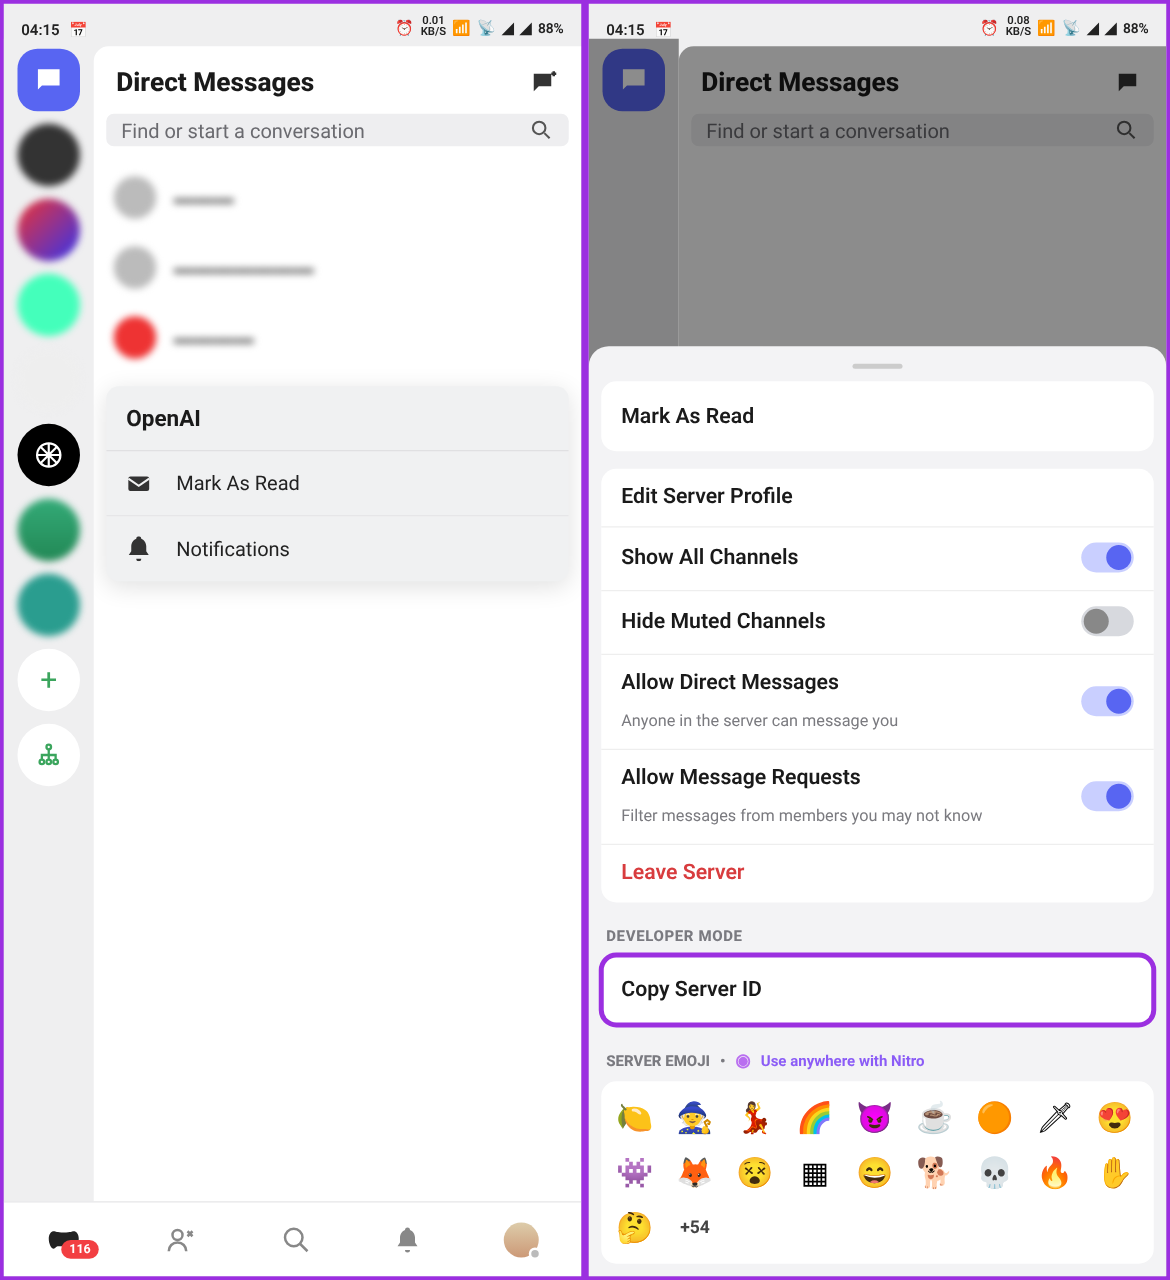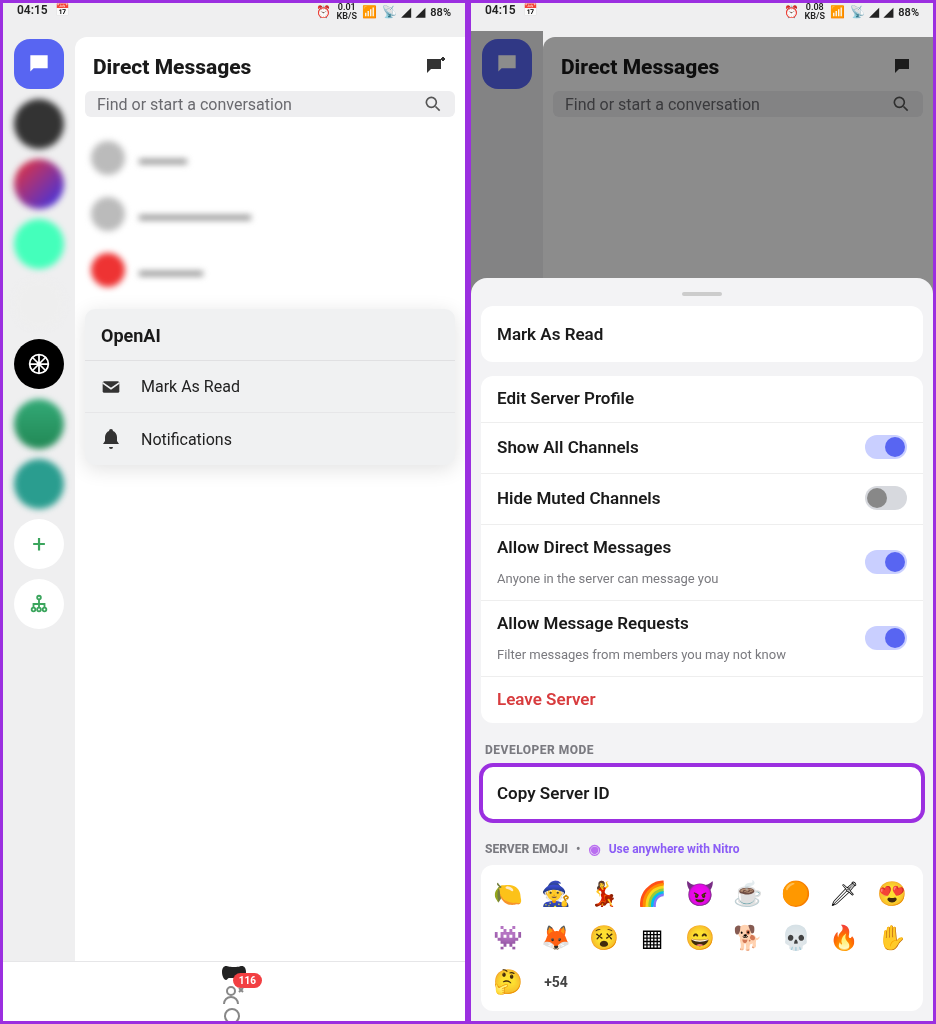--- a/index.html
+++ b/index.html
@@ -1,19 +1,19 @@
 <!DOCTYPE html>
 <html><head>
 <meta charset="utf-8">
 <style>
 * { box-sizing: border-box; margin: 0; padding: 0; }
 body { font-family: -apple-system, BlinkMacSystemFont, "Segoe UI", Roboto, Helvetica, Arial, sans-serif; background: #000; }
 .frame { display: flex; width: 936px; height: 1024px; }
 .phone { position: relative; width: 468px; height: 1024px; background: #efeff0; border: 3px solid #9b2fe0; overflow: hidden; }
-.statusbar { height: 28px; display: flex; justify-content: space-between; align-items: flex-start; padding: 0 14px; font-size: 12px; font-weight: 600; color: #222; }
+.statusbar { height: 28px; display: flex; justify-content: space-between; align-items: flex-end; padding: 0 14px; font-size: 12px; font-weight: 600; color: #222; }
 .statusbar .right { display: flex; align-items: center; gap: 5px; font-size: 11px; }
 .statusbar .kbs { font-size: 9px; line-height: 1; text-align: center; }
 .statusbar .small-ico { font-size: 12px; }
 
 
 .screen1 { display: flex; height: calc(100% - 28px - 60px); position: relative; }
 .serverbar { width: 72px; background: #efeff0; display: flex; flex-direction: column; align-items: center; padding-top: 8px; gap: 10px; }
 .serveritem { width: 50px; height: 50px; border-radius: 16px; display: flex; align-items: center; justify-content: center; }
 .dm-square { background: #5865f2; border-radius: 16px; color: #fff; }
 .circ { width: 50px; height: 50px; border-radius: 50%; background: #ccc; filter: blur(3px); }
@@ -31,21 +31,21 @@
 .dmavatar { width: 34px; height: 34px; border-radius: 50%; background: #bbb; filter: blur(3px); }
 .dmname { color: #888; filter: blur(3px); font-size: 16px; }
 
 .context-menu { margin: 8px 10px; background: #f0f1f2; border-radius: 10px; box-shadow: 0 4px 20px rgba(0,0,0,0.12); overflow: hidden; }
 .ctx-title { padding: 16px 16px 14px 16px; font-size: 18px; font-weight: 700; color: #1a1a1a; border-bottom: 1px solid #e0e0e2; }
 .ctx-item { display: flex; align-items: center; gap: 20px; padding: 16px 16px; font-size: 16px; color: #222; border-bottom: 1px solid #e6e6e8; }
 .ctx-item:last-child { border-bottom: none; }
 .ctx-item .ico { width: 20px; display: flex; justify-content: center; color: #444; }
 .hl { outline: 4px solid #9b2fe0; outline-offset: -2px; }
 
-.bottomnav { position: absolute; bottom: 0; left: 0; right: 0; height: 60px; background: #fff; display: flex; align-items: center; justify-content: space-around; border-top: 1px solid #e6e6e8; flex-direction: column; }
+.bottomnav { position: absolute; bottom: 0; left: 0; right: 0; height: 60px; background: #fff; display: flex; align-items: center; justify-content: space-around; border-top: 1px solid #e6e6e8; }
 .navitem { position: relative; color: #333; }
 .badge { position: absolute; bottom: -4px; right: -14px; background: #f23f42; color: #fff; font-size: 10px; font-weight: 700; padding: 2px 6px; border-radius: 10px; }
 .navavatar { width: 28px; height: 28px; border-radius: 50%; background: linear-gradient(#dca,#c97); position: relative; }
 .statusdot { position: absolute; bottom: -2px; right: -2px; width: 10px; height: 10px; border-radius: 50%; background: #bbb; border: 2px solid #fff; }
 
 
 .screen2 { position: relative; height: calc(100% - 28px); }
 .dimbg { position: absolute; inset: 0; filter: brightness(0.55); }
 .dimbg .mainpanel { margin-top: 6px; }
 .sheet-scrim { position: absolute; inset: 0; display: flex; align-items: flex-end; }

